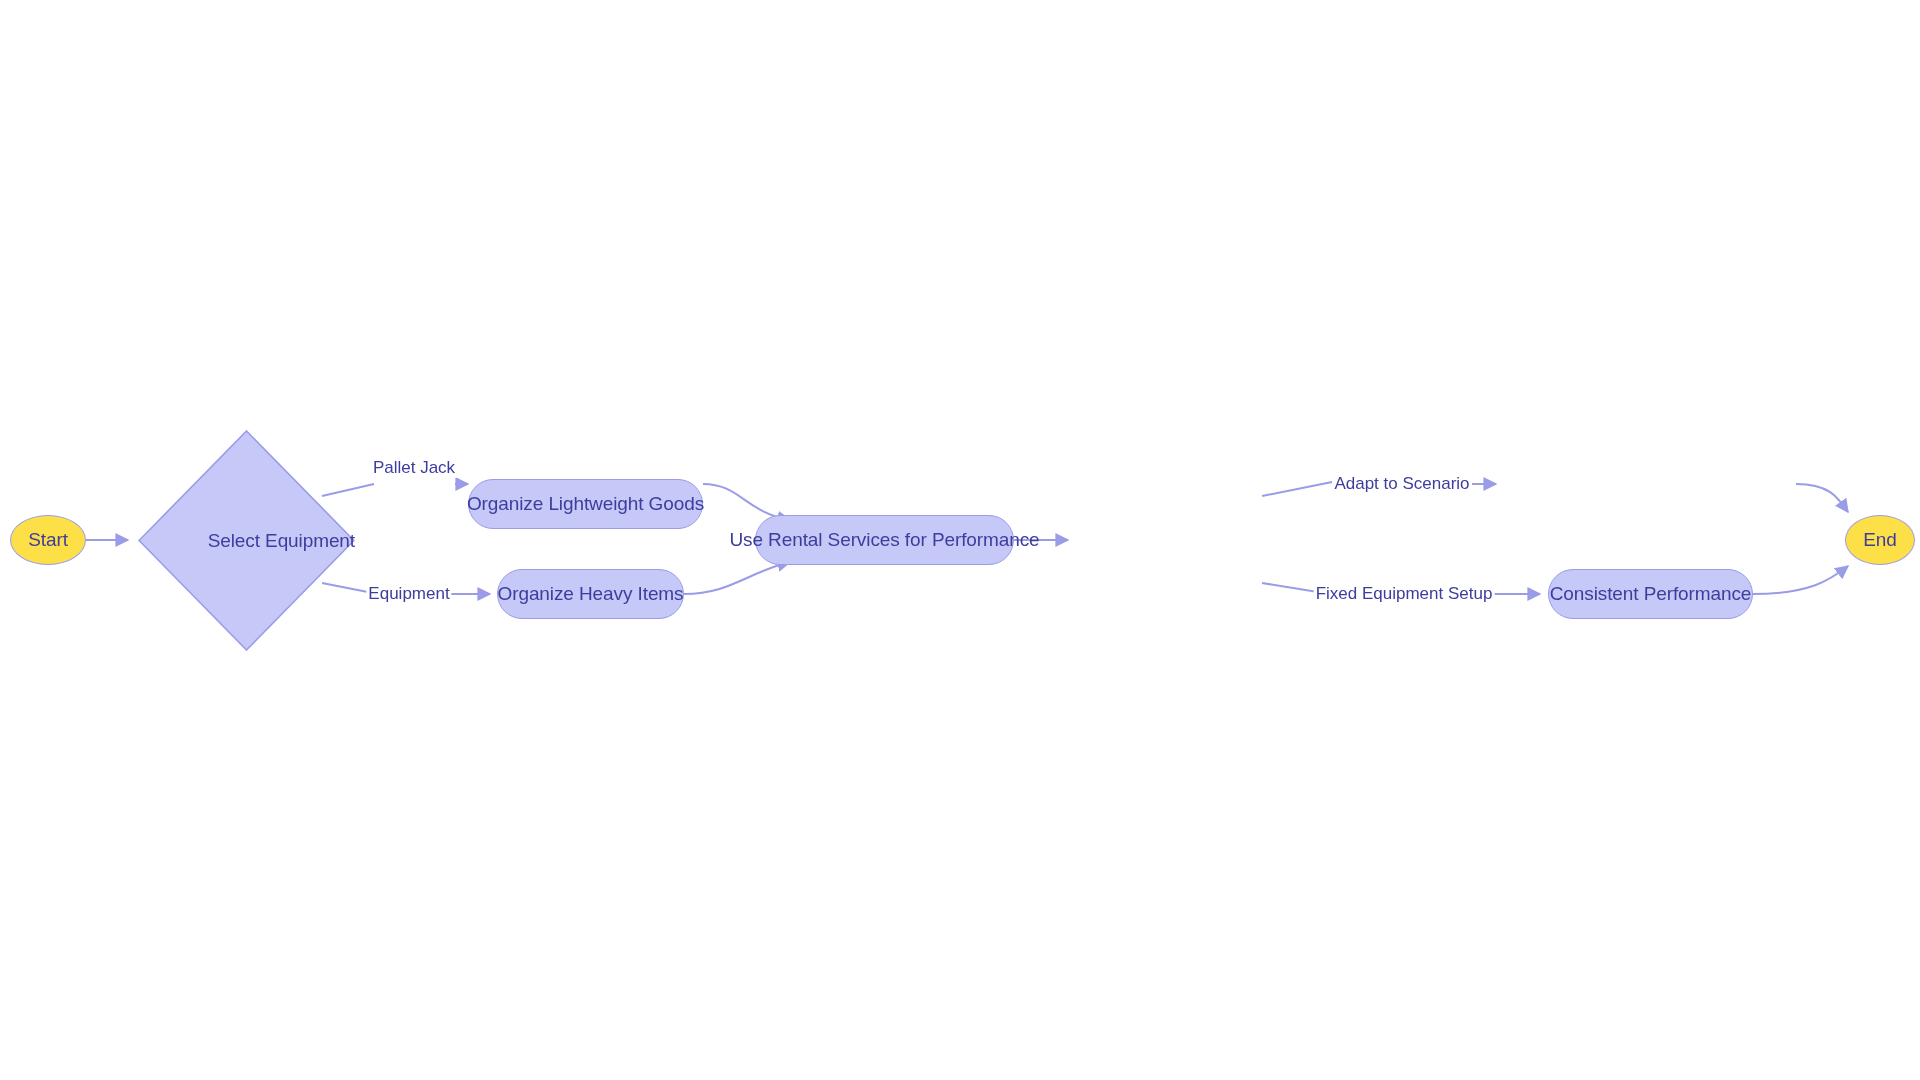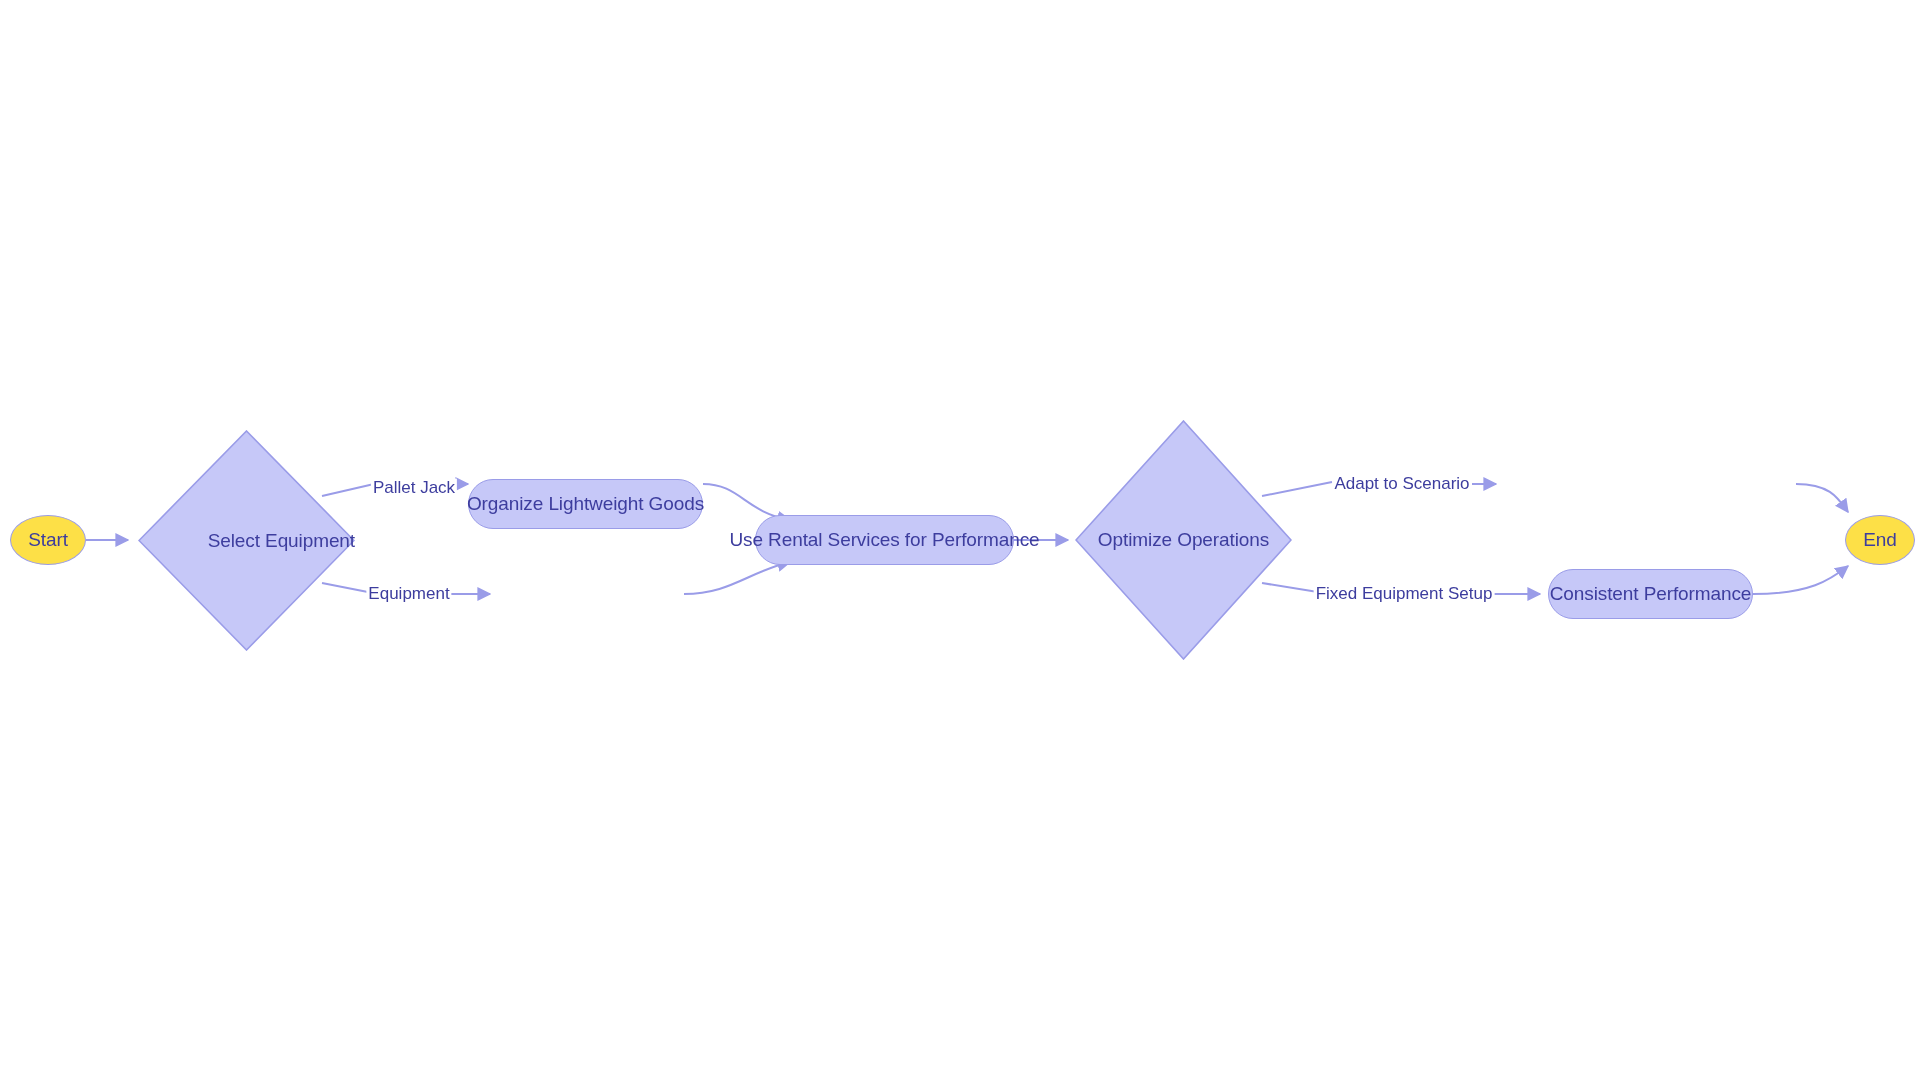--- a/index.html
+++ b/index.html
@@ -129,42 +129,39 @@
     <svg class="diamond-shape" viewBox="0 0 217 221" preserveAspectRatio="none">
       <polygon points="108.5,1 216,110.5 108.5,220 1,110.5" fill="#c6c8f8" stroke="#9a9ce8" stroke-width="1.6"></polygon>
     </svg>
     <span class="diamond-label">Select Equipment</span>
   </div>
 
   <div class="node node-pill" style="left:468px; top:479px; width:235px; height:50px;">
     <span>Organize Lightweight Goods</span>
   </div>
 
+  <div class="node node-pill" style="left:497px; top:569px; width:187px; height:50px;">
+    <span>Organize Heavy Items</span>
+  </div>
 
   <div class="node node-pill" style="left:755px; top:515px; width:259px; height:50px;">
     <span>Use Rental Services for Performance</span>
   </div>
 
-  <div class="node node-diamond" style="left:1075px; top:420px; width:217px; height:240px;">
-    <svg class="diamond-shape" viewBox="0 0 217 240" preserveAspectRatio="none">
-      <polygon points="108.5,1 216,120 108.5,239 1,120" fill="#c6c8f8" stroke="#9a9ce8" stroke-width="1.6"></polygon>
-    </svg>
-    <span class="diamond-label">Optimize Operations</span>
-  </div>
 
 
   <div class="node node-pill" style="left:1548px; top:569px; width:205px; height:50px;">
     <span>Consistent Performance</span>
   </div>
 
   <div class="node node-terminal" style="left:1845px; top:515px; width:70px; height:50px;">
     <span>End</span>
   </div>
 
-  <div class="edge-label" style="left:414px; top:488px;text-align:center;">Pallet Jack</div>
+  <div class="edge-label" style="left:414px; top:468px;text-align:center;">Pallet Jack</div>
 
   <div class="edge-label" style="left:409px; top:594px;">Equipment</div>
 
   <div class="edge-label" style="left:1402px; top:484px;">Adapt to Scenario</div>
 
   <div class="edge-label" style="left:1404px; top:594px;">Fixed Equipment Setup</div>
 
 </div>
 
 </body></html>

